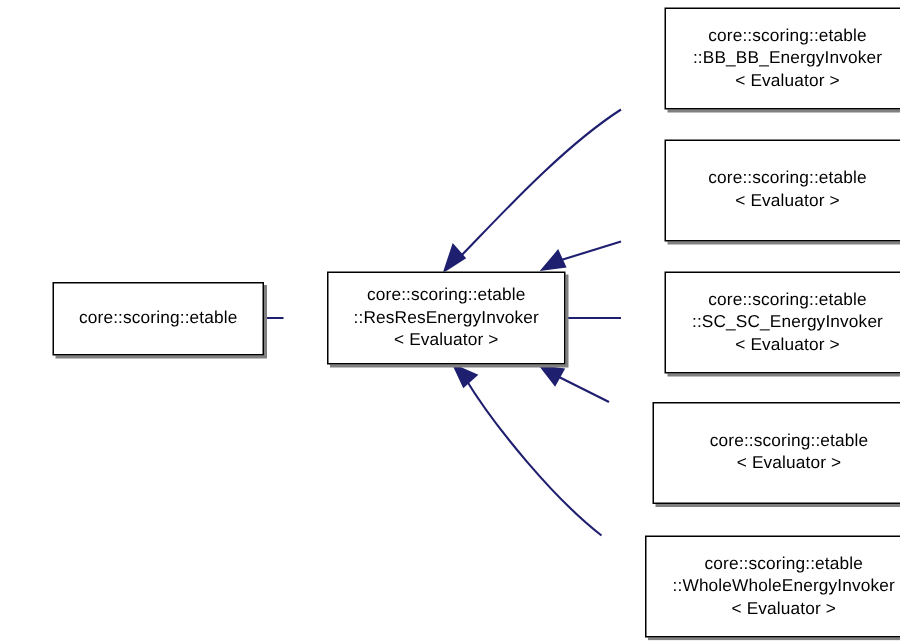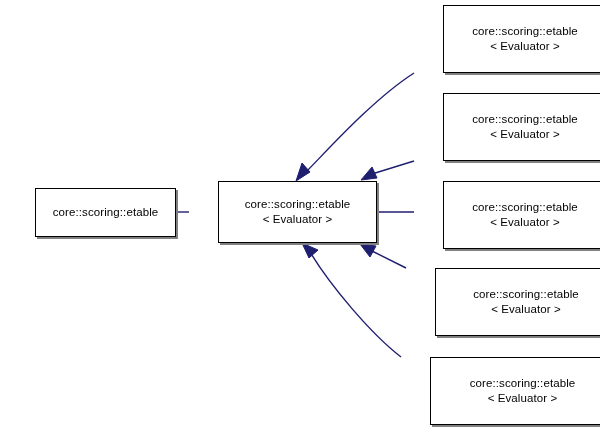--- a/index.html
+++ b/index.html
@@ -83,41 +83,45 @@
       <path d="M 302 243 L 309 258 L 318 250 Z" fill="#1f1f70" stroke="#1f1f70" stroke-width="1"></path>
     </g>
   </svg>
 
   <div class="node" style="left:6px; top:188px; width:141px; height:49px;">
     <span class="ln">core::scoring::etable</span>
   </div>
 
   <div class="node" style="left:189px; top:181px; width:159px; height:62px;">
     <span class="ln">core::scoring::etable</span>
+    <span class="ln">::ResResEnergyInvoker</span>
     <span class="ln">&lt; Evaluator &gt;</span>
   </div>
 
   <div class="node" style="left:414px; top:5px; width:164px; height:68px;">
     <span class="ln">core::scoring::etable</span>
+    <span class="ln">::BB_BB_EnergyInvoker</span>
     <span class="ln">&lt; Evaluator &gt;</span>
   </div>
 
   <div class="node" style="left:414px; top:93px; width:164px; height:68px;">
     <span class="ln">core::scoring::etable</span>
     <span class="ln">&lt; Evaluator &gt;</span>
   </div>
 
   <div class="node" style="left:414px; top:181px; width:164px; height:68px;">
     <span class="ln">core::scoring::etable</span>
+    <span class="ln">::SC_SC_EnergyInvoker</span>
     <span class="ln">&lt; Evaluator &gt;</span>
   </div>
 
   <div class="node" style="left:406px; top:268px; width:182px; height:68px;">
     <span class="ln">core::scoring::etable</span>
     <span class="ln">&lt; Evaluator &gt;</span>
   </div>
 
   <div class="node" style="left:401px; top:357px; width:185px; height:68px;">
     <span class="ln">core::scoring::etable</span>
+    <span class="ln">::WholeWholeEnergyInvoker</span>
     <span class="ln">&lt; Evaluator &gt;</span>
   </div>
 
 </div>
 
 </body></html>

